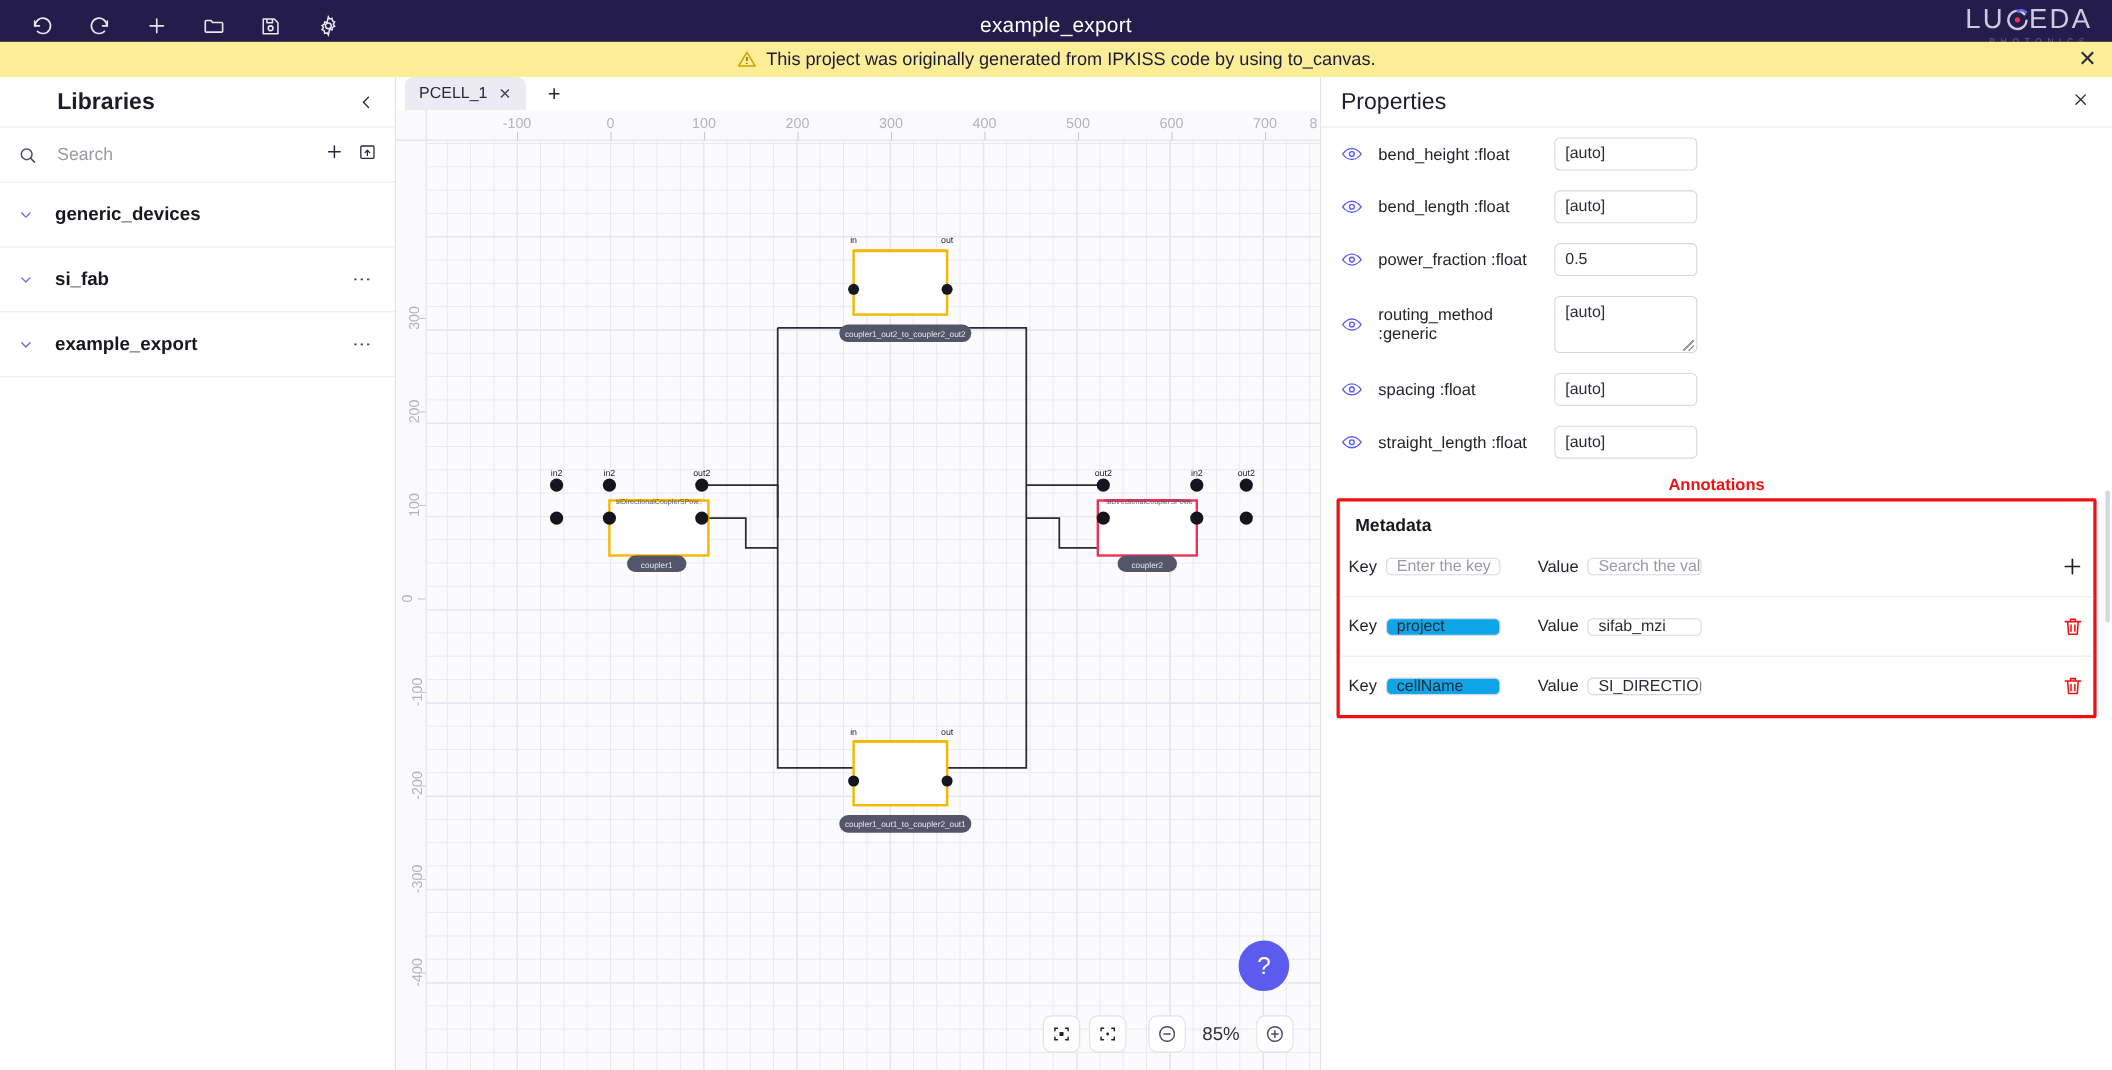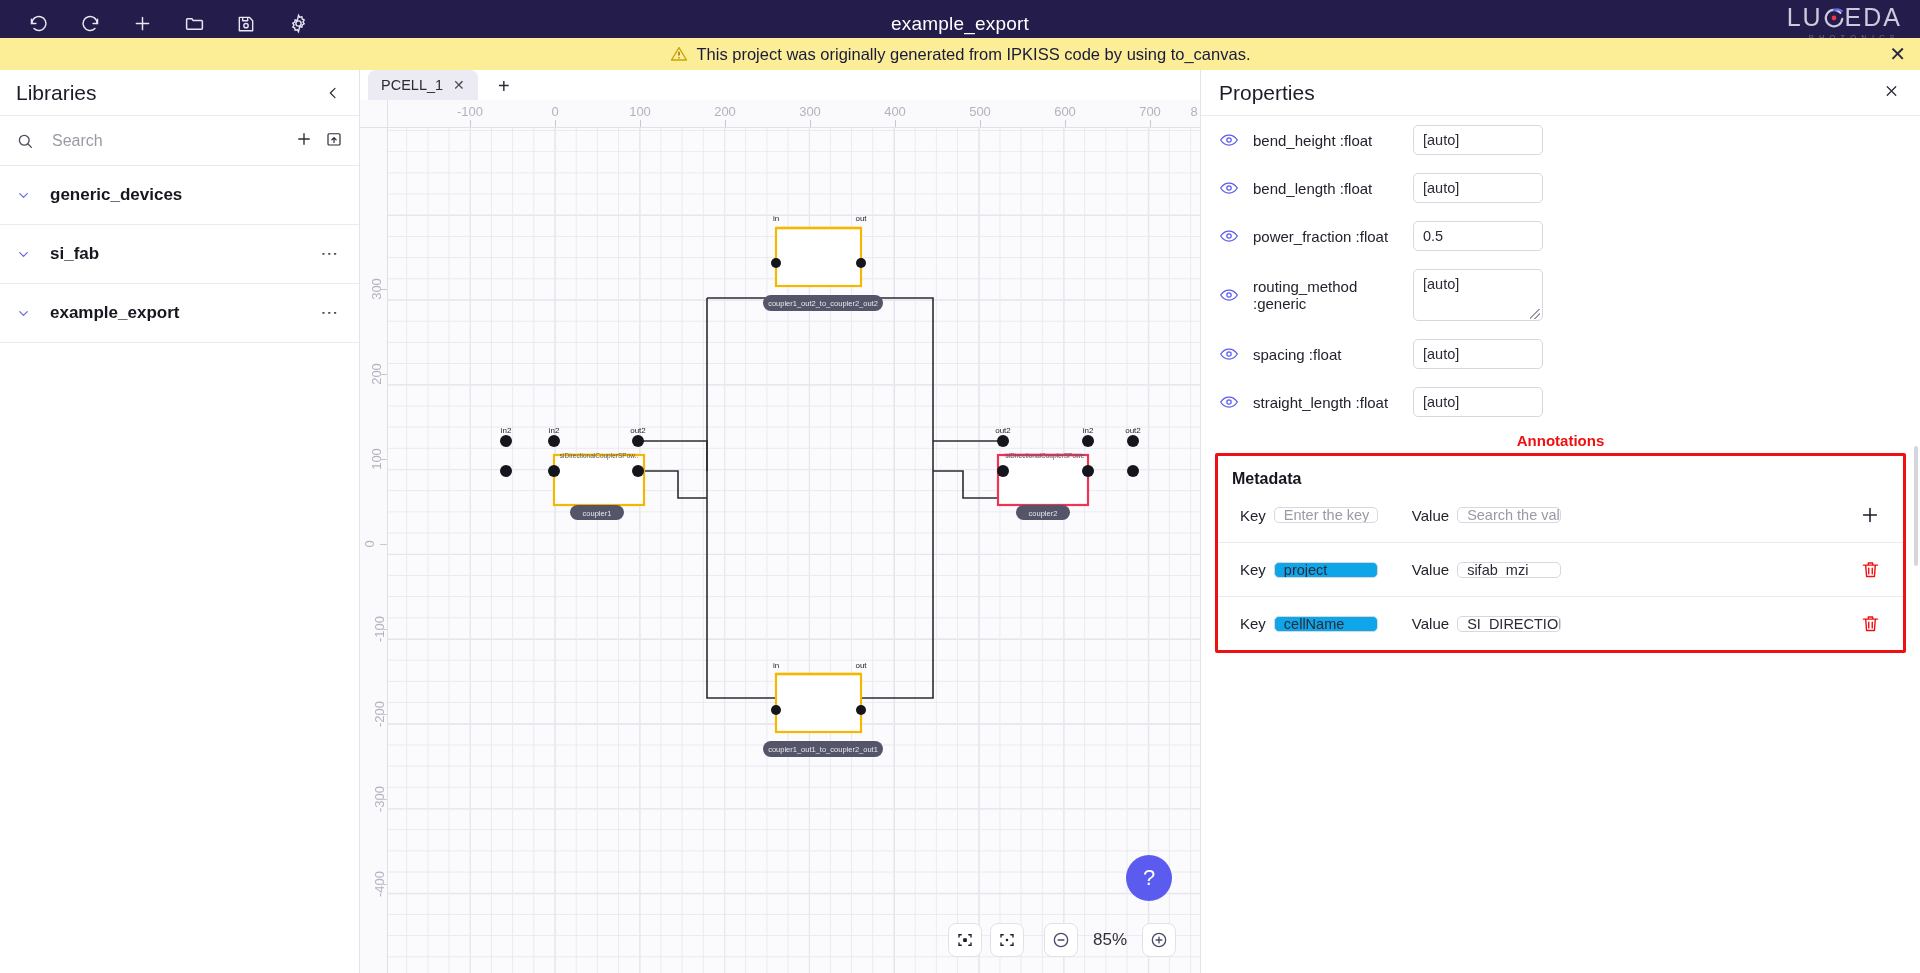--- a/index.html
+++ b/index.html
@@ -49,21 +49,21 @@
 
   
   .sidebar {
     position: absolute; left: 0; top: 70px; width: 360px; height: 903px;
     background: #ffffff; border-right: 1px solid #e3e3e8;
   }
   .sb-header {
     height: 46px; display: flex; align-items: center; padding: 0 16px;
     border-bottom: 1px solid #eceaf0; position: relative;
   }
-  .sb-title { font-size: 21px; color: #1d1d29; font-weight: 400; }
+  .sb-title { font-size: 21px; color: #1d1d29; font-weight: 700; margin-left: 36px; }
   .sb-collapse {
     position: absolute; right: 18px; top: 50%; transform: translateY(-50%);
     cursor: pointer; display: flex;
   }
   .sb-search {
     height: 50px; display: flex; align-items: center; padding: 0 16px;
     border-bottom: 1px solid #eceaf0; position: relative;
   }
   .sb-search .sicon { margin-right: 18px; display: flex; }
   .sb-search input {
@@ -181,21 +181,21 @@
   }
   .annot-label {
     text-align: center; color: #ef1111; font-size: 15px; font-weight: 700;
     padding: 6px 0 4px 0;
   }
   .meta-box {
     margin: 0 14px; border: 3px solid #ef1111; border-radius: 2px; background: #fff;
   }
   .meta-title { font-size: 16px; font-weight: 700; color: #16161f; padding: 14px 0 0 14px; }
   .mrow {
-    display: flex; align-items: center; gap: 8px; padding: 16px 22px; position: relative;
+    display: flex; align-items: center; gap: 8px; padding: 16px 8px; position: relative;
   }
   .mrow + .mrow { border-top: 1px solid #eaeaf0; }
   .mlab { font-size: 15px; color: #23232e; }
   .minput {
     height: 16px; border: 1px solid #d7d7e0; border-radius: 5px; padding: 0 9px;
     font-size: 14.5px; color: #2b2b38; display: flex; align-items: center; width: 104px;
     background: #fff; overflow: hidden; white-space: nowrap;
   }
   .minput.filled-key { background: #0ea5e9; }
   .minput.ph { color: #9a9aa6; }

